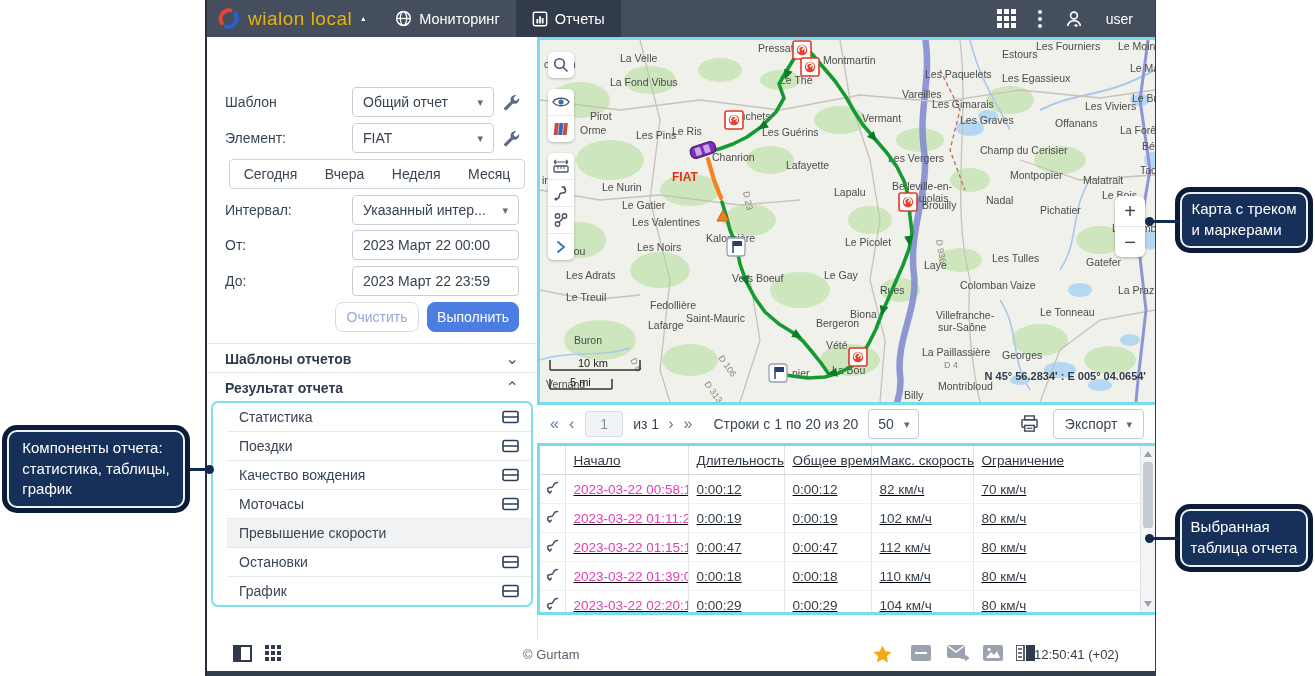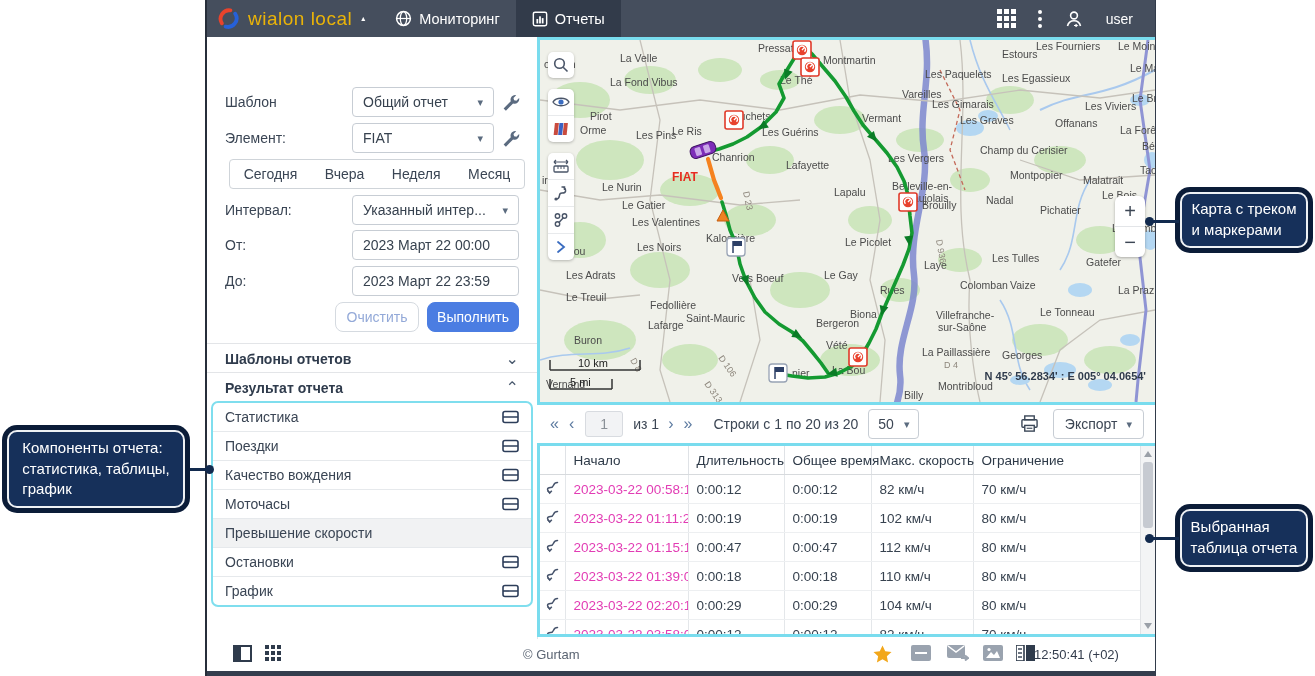--- a/index.html
+++ b/index.html
@@ -31,21 +31,21 @@
   .qr-box{position:absolute;left:22px;top:122px;width:294px;height:28px;border:1px solid #cfd4d9;border-radius:4px;
       display:flex;align-items:center;justify-content:space-around;}
   .qr-item{font-size:14px;color:#3a4554;cursor:pointer;padding:0 4px;}
   .btn{position:absolute;height:30px;border-radius:8px;font-size:14px;display:flex;align-items:center;justify-content:center;cursor:pointer;box-sizing:border-box;}
   .btn-clear{left:128px;top:265px;width:84px;background:#fff;border:1px solid #d5dae0;color:#93a9d8;}
   .btn-exec{left:220px;top:265px;width:92px;background:#4b7de2;color:#fff;border:1px solid #4b7de2;}
   .sec{position:absolute;left:0;width:100%;height:29px;border-top:1px solid #e3e5e8;display:flex;align-items:center;}
   .sec .sec-label{margin-left:18px;font-size:14px;font-weight:bold;color:#2f3b4c;}
   .sec .sec-chev{margin-left:auto;margin-right:18px;color:#4a5a6e;}
   .comp-list{position:absolute;left:4px;top:364px;width:322px;border:2px solid #7fdeee;border-radius:7px;background:#fff;box-sizing:border-box;overflow:hidden;}
-  .comp-row{height:28px;display:flex;align-items:center;padding:0 12px;border-bottom:1px solid #e6e9ec;font-size:14px;color:#3a4554;cursor:pointer;}
+  .comp-row{height:28px;display:flex;align-items:center;padding:0 12px;border-bottom:1px solid #e6e9ec;font-size:14px;color:#3a4554;cursor:pointer;margin-left:14px;}
   .comp-row:last-child{border-bottom:none;}
   .comp-row.selected{background:#f1f2f3;}
   .comp-label{flex:1;}
   .comp-icon{display:flex;align-items:center;}
 
   
   .map-zone{position:absolute;left:330px;top:37px;width:621px;height:368px;border:3px solid #79dcee;box-sizing:border-box;background:#eef0ea;}
   .map-zone svg.mapsvg{position:absolute;left:0;top:0;}
   .mlbl{font-size:10.5px;fill:#4b4b4b;}
   .rlbl{font-size:9px;fill:#8d867c;}
@@ -63,21 +63,21 @@
       display:flex;align-items:center;justify-content:center;color:#8a9097;}
   .pg-of{margin:0 4px;}
   .rows-info{margin-left:16px;}
   .ps-select{margin-left:10px;height:28px;border:1px solid #c7cdd4;border-radius:4px;display:flex;align-items:center;padding:0 9px;gap:10px;cursor:pointer;}
   .ps-select .chev{color:#5b6b7f;font-size:11px;}
   .print-btn{margin-left:auto;cursor:pointer;display:flex;align-items:center;}
   .export-btn{margin:0 14px 0 14px;height:28px;border:1px solid #c7cdd4;border-radius:4px;display:flex;align-items:center;padding:0 11px;gap:9px;cursor:pointer;}
   .export-btn .chev{color:#5b6b7f;font-size:11px;}
 
   
-  .table-zone{position:absolute;left:330px;top:443px;width:621px;height:194px;border:3px solid #79dcee;box-sizing:border-box;background:#fff;overflow:hidden;}
+  .table-zone{position:absolute;left:330px;top:443px;width:621px;height:172px;border:3px solid #79dcee;box-sizing:border-box;background:#fff;overflow:hidden;text-decoration:underline;}
   .rpt{border-collapse:collapse;table-layout:fixed;width:601px;font-size:13.5px;color:#37424f;}
   .rpt th{height:28px;font-weight:normal;text-align:left;padding:0 8px;color:#2e3a48;border-right:1px solid #dfe2e6;border-bottom:1px solid #d7dadd;font-size:13.5px;white-space:nowrap;}
   .rpt td{height:28px;padding:0 8px;border-right:1px solid #e4e7ea;border-bottom:1px solid #edeff1;white-space:nowrap;overflow:hidden;}
   .rpt th:last-child,.rpt td:last-child{border-right:none;}
   .cell-icon{text-align:center;padding:0 2px !important;}
   .cell-date{color:#e23cb4;}
   .vscroll{position:absolute;right:0;top:0;bottom:0;width:14px;background:#f3f4f5;border-left:1px solid #e0e2e5;}
   .vs-up,.vs-down{position:absolute;left:3px;width:0;height:0;border-left:4px solid transparent;border-right:4px solid transparent;}
   .vs-up{top:5px;border-bottom:6px solid #9aa0a8;}
   .vs-down{bottom:5px;border-top:6px solid #9aa0a8;}

